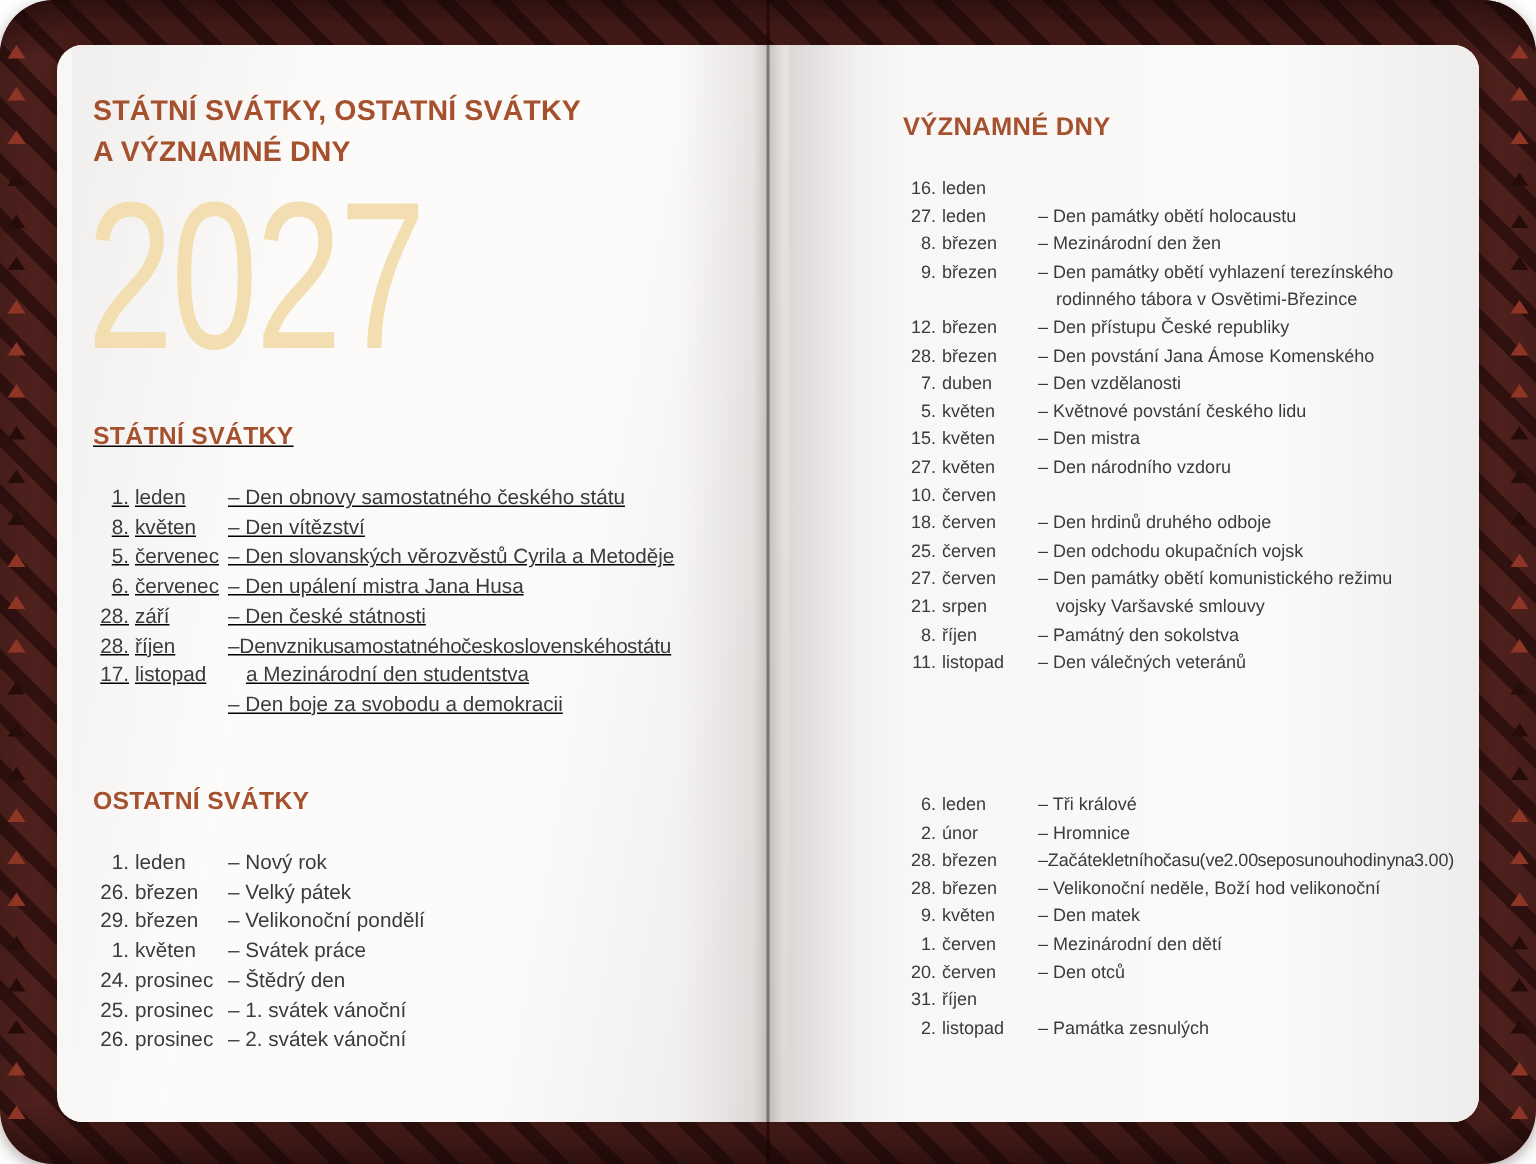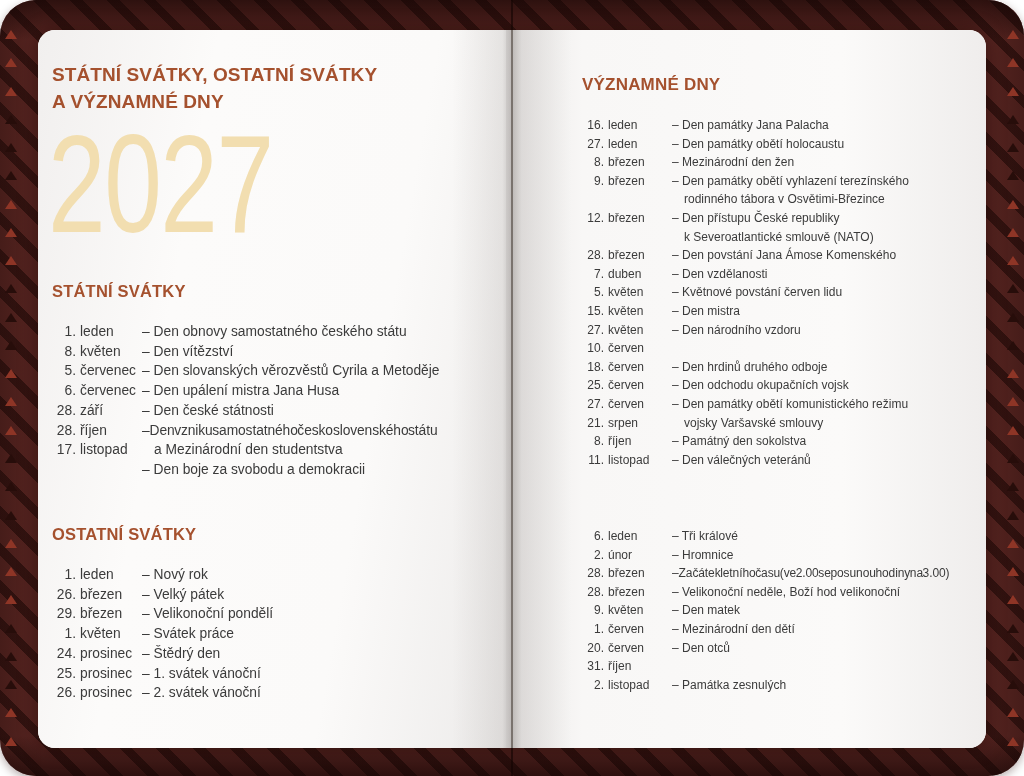--- a/index.html
+++ b/index.html
@@ -42,46 +42,46 @@
   }
   .tri-dark{border-bottom-color:#270d0a;}
   .tri-bright{border-bottom-color:#8e3526;}
   .pages{
     position:absolute;left:38px;right:38px;top:30px;bottom:28px;
     border-radius:17px;overflow:hidden;background:#f8f7f6;
     box-shadow:0 0 18px rgba(25,6,4,0.55);
   }
   .page{position:absolute;top:0;bottom:0;}
   .page-left{
-    left:0;width:522px;
+    left:10px;width:522px;
     background:linear-gradient(100deg,#f1efee 0%,#fcfbfa 28%,#fbfaf9 62%,#e8e6e5 100%);
   }
   .page-right{
-    left:468px;right:0;
+    left:488px;right:0;
     background:linear-gradient(to right,#e9e7e6 0%,#f8f7f6 16%,#fbfaf9 70%,#efedec 100%);
   }
   .gutter-shadow{
     position:absolute;top:0;bottom:0;left:414px;width:120px;pointer-events:none;
     background:linear-gradient(to right, rgba(0,0,0,0) 0%, rgba(80,70,64,0.10) 42%, rgba(55,46,42,0.26) 50%, rgba(80,70,64,0.10) 58%, rgba(0,0,0,0) 100%);
   }
   .gutter-line{
     position:absolute;top:0;bottom:0;left:473px;width:2px;
     background:rgba(66,56,50,0.55);
   }
   .lp-title{
     position:absolute;left:14px;top:31px;
     color:#a5512e;font-size:19px;font-weight:bold;line-height:27px;letter-spacing:0.1px;
   }
   .year{
     position:absolute;left:10px;top:84px;
     color:#f2deb0;font-size:140px;line-height:1;font-weight:400;letter-spacing:-2px;
     transform:scaleX(0.74);transform-origin:left top;white-space:nowrap;
   }
   .section{position:absolute;left:14px;right:10px;}
-  .sec1{top:250px;}
+  .sec1{top:250px;text-decoration:underline;}
   .sec2{top:493px;}
   .sec-h{
     margin:0;color:#a5512e;font-size:16.5px;font-weight:bold;letter-spacing:0.2px;line-height:22px;
   }
   .list{margin-top:20px;color:#3b3b3b;}
   .page-left .list{font-size:13.8px;line-height:19.7px;}
   .page-right .list{font-size:12px;line-height:18.6px;}
   .row{display:flex;align-items:flex-start;}
   .num{flex:none;text-align:right;}
   .page-left .num{width:24px;}
@@ -285,23 +285,20 @@
           </div>
       </div>
     </div>
 
     <div class="page page-right">
       <h2 class="rp-head">VÝZNAMNÉ DNY</h2>
       <div class="list rp-list rp-g1">
           <div class="row">
             <span class="num">16.</span>
             <span class="month">leden</span>
-            <span class="txt">
-              <div class="ln first">– Den památky Jana Palacha</div>
-            </span>
           </div>
           <div class="row">
             <span class="num">27.</span>
             <span class="month">leden</span>
             <span class="txt">
               <div class="ln first">– Den památky obětí holocaustu</div>
             </span>
           </div>
           <div class="row">
             <span class="num">8.</span>
@@ -316,42 +313,41 @@
             <span class="txt">
               <div class="ln first">– Den památky obětí vyhlazení terezínského</div>
               <div class="ln cont">rodinného tábora v Osvětimi-Březince</div>
             </span>
           </div>
           <div class="row">
             <span class="num">12.</span>
             <span class="month">březen</span>
             <span class="txt">
               <div class="ln first">– Den přístupu České republiky</div>
-              <div class="ln cont">k Severoatlantické smlouvě (NATO)</div>
             </span>
           </div>
           <div class="row">
             <span class="num">28.</span>
             <span class="month">březen</span>
             <span class="txt">
               <div class="ln first">– Den povstání Jana Ámose Komenského</div>
             </span>
           </div>
           <div class="row">
             <span class="num">7.</span>
             <span class="month">duben</span>
             <span class="txt">
               <div class="ln first">– Den vzdělanosti</div>
             </span>
           </div>
           <div class="row">
             <span class="num">5.</span>
             <span class="month">květen</span>
             <span class="txt">
-              <div class="ln first">– Květnové povstání červen lidu</div>
+              <div class="ln first">– Květnové povstání českého lidu</div>
             </span>
           </div>
           <div class="row">
             <span class="num">15.</span>
             <span class="month">květen</span>
             <span class="txt">
               <div class="ln first">– Den mistra</div>
             </span>
           </div>
           <div class="row">

